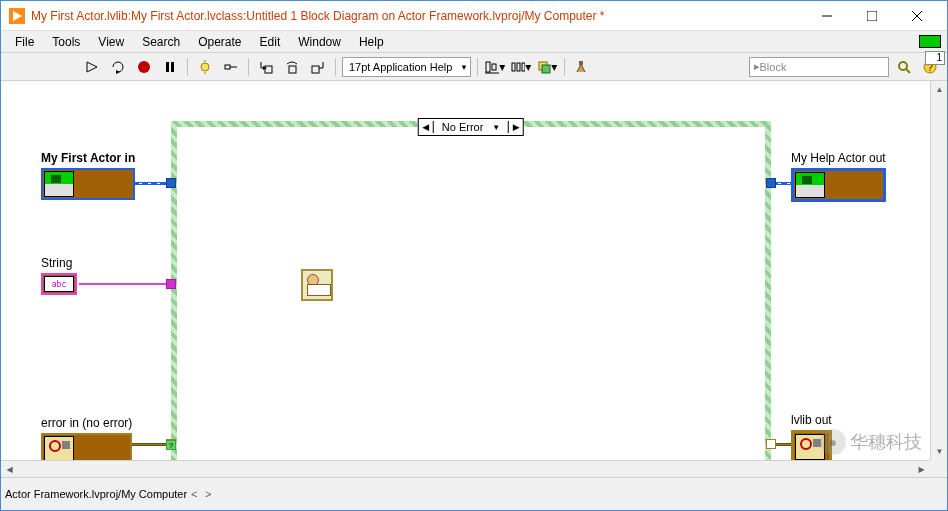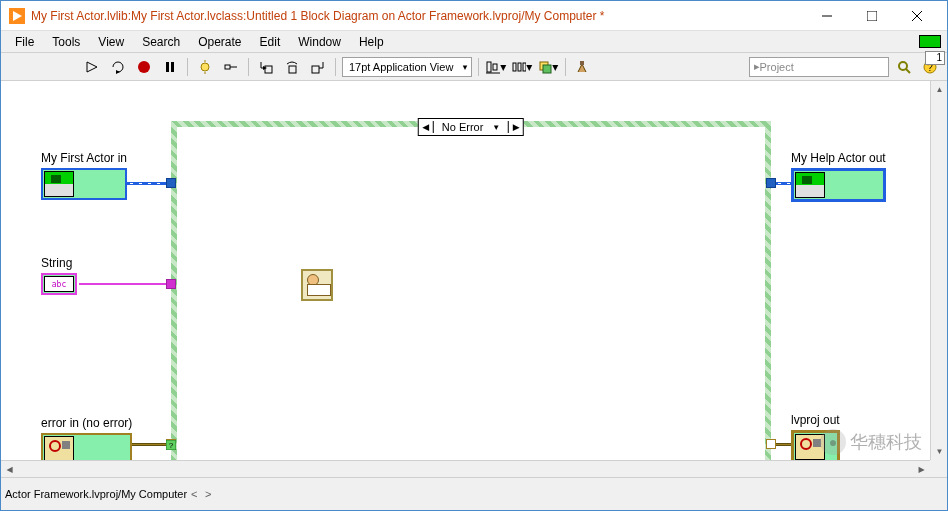--- a/index.html
+++ b/index.html
@@ -29,21 +29,21 @@
 .case-inner { position: absolute; left: 6px; top: 6px; right: 6px; bottom: 6px; background: #fff; }
 .case-selector { position: absolute; left: 50%; top: -3px; transform: translateX(-50%); background: #fff; border: 1px solid #000; height: 18px; display: flex; align-items: center; font-size: 11px; z-index: 5; }
 .case-arrow { width: 14px; text-align: center; cursor: pointer; font-size: 9px; }
 .case-label { padding: 0 8px; border-left: 1px solid #000; border-right: 1px solid #000; display:flex; align-items:center; gap:9px; }
 .tunnel { position: absolute; width: 10px; height: 10px; }
 .tunnel.blue { background: #2060c0; border: 1px solid #104090; }
 .tunnel.yellow { background: #c8a020; border: 1px solid #806010; }
 .tunnel.pink { background: #d030d0; border: 1px solid #a020a0; }
 .terminal { position: absolute; }
 .term-label { font-size: 12px; color: #000; margin-bottom: 3px; white-space: nowrap; }
-.term-box { border: 2px solid; padding: 1px; background: #86efac; }
+.term-box { border: 2px solid; padding: 1px; background: #a16207; }
 .actor-icon { width: 30px; height: 26px; background: linear-gradient(#00d000 0 50%, #e0e0e0 50% 100%); border: 1px solid #000; position: relative; }
 .actor-icon::after { content: ""; position: absolute; left: 6px; top: 3px; width: 10px; height: 8px; background: #006000; }
 .abc-icon { width: 30px; height: 16px; background: #fff; border: 1px solid #000; font-size: 8px; display:flex; align-items:center; justify-content:center; color:#c000c0; font-family: monospace; }
 .err-icon { width: 30px; height: 26px; background: #f0e0a0; border: 1px solid #000; position: relative; }
 .err-icon::before { content:""; position:absolute; left:4px; top:3px; width:8px; height:8px; border-radius:50%; border:2px solid #c00000; }
 .err-icon::after { content:""; position:absolute; left:17px; top:4px; width:8px; height:8px; background:#808080; }
 .wire { position: absolute; height: 2px; }
 .wire.blue { background: repeating-linear-gradient(90deg, #2060e0 0 6px, transparent 6px 9px); height: 3px; border-top:1px solid #2060e0; border-bottom:1px solid #2060e0; }
 .wire.pink { background: #e040e0; height: 2px; }
 .wire.yellow { background: #a08020; height: 3px; border-top:1px solid #605010; border-bottom:1px solid #605010; }
@@ -154,21 +154,21 @@
         </svg>
       </div>
     <div class="tool-btn">
         <svg width="14" height="14">
           <rect x="1" y="6" width="7" height="7" fill="none" stroke="#000"></rect>
           <path d="M8 8 L12 8 L12 2" fill="none" stroke="#000"></path>
         </svg>
       </div>
     <div class="tool-sep"></div>
     <div class="font-select">
-        <span>17pt Application View</span>
+        <span>17pt Application Help</span>
       </div>
     <div class="tool-sep"></div>
     <div class="tool-btn"><svg width="16" height="14">
           <rect x="1" y="2" width="4" height="10" fill="none" stroke="#000"></rect>
           <rect x="7" y="4" width="4" height="6" fill="none" stroke="#000"></rect>
           <line x1="0" y1="13" x2="14" y2="13" stroke="#000"></line>
         </svg>▾</div>
     <div class="tool-btn"><svg width="16" height="14">
           <rect x="1" y="3" width="3" height="8" fill="none" stroke="#000"></rect>
           <rect x="6" y="3" width="3" height="8" fill="none" stroke="#000"></rect>
@@ -178,21 +178,21 @@
           <rect x="2" y="2" width="8" height="8" fill="#ffe060" stroke="#806000"></rect>
           <rect x="5" y="5" width="8" height="8" fill="#60c060" stroke="#206020"></rect>
         </svg>▾</div>
     <div class="tool-sep"></div>
     <div class="tool-btn">
         <svg width="16" height="14">
           <path d="M3 12 L7 4 L11 12" fill="#d0a060" stroke="#604000"></path>
           <rect x="5" y="1" width="4" height="4" fill="#806040"></rect>
         </svg>
       </div>
-    <div class="search-box">▸ <span>Project</span></div>
+    <div class="search-box">▸ <span>Block</span></div>
     <div class="tool-btn">
         <svg width="14" height="14">
           <circle cx="6" cy="6" r="4" fill="none" stroke="#808000" stroke-width="2"></circle>
           <line x1="9" y1="9" x2="13" y2="13" stroke="#808000" stroke-width="2"></line>
         </svg>
       </div>
     <div class="tool-btn">
         <svg width="14" height="14">
           <circle cx="7" cy="7" r="6" fill="#ffd030" stroke="#a08000"></circle>
           <text x="7" y="11" text-anchor="middle" font-size="10" fill="#000">?</text>
@@ -223,21 +223,21 @@
       <div class="tunnel yellow" style="left:-5px; top:318px; background:#fff; border:1px solid #a08020;"></div>
       <div class="tunnel yellow" style="right:-5px; top:318px; background:#fff; border:1px solid #a08020;"></div>
       <div style="position:absolute; left:-5px; top:318px; width:10px; height:10px;"><svg width="10" height="10">
             <rect x="0" y="0" width="10" height="10" fill="#60d060" stroke="#208020"></rect>
             <text x="5" y="8" text-anchor="middle" font-size="8" fill="#000">?</text>
           </svg></div>
     </div>
 
     <div class="dialog-node" style="left:300px; top:188px;"></div>
 
-    <div class="terminal" style="left:40px; top:70px;">
+    <div class="terminal" style="left:40px; top:70px;font-weight:bold;">
       <div class="term-label">My First Actor in</div>
       <div class="term-box" style="border-color:#2060e0;">
           <div class="actor-icon"></div>
         </div>
     </div>
     <div class="terminal" style="left:790px; top:70px;">
       <div class="term-label">My Help Actor out</div>
       <div class="term-box" style="border-color:#2060e0; border-width:3px;">
           <div class="actor-icon"></div>
         </div>
@@ -248,21 +248,21 @@
           <div class="abc-icon">abc</div>
         </div>
     </div>
     <div class="terminal" style="left:40px; top:335px;">
       <div class="term-label">error in (no error)</div>
       <div class="term-box" style="border-color:#a08020;">
           <div class="err-icon"></div>
         </div>
     </div>
     <div class="terminal" style="left:790px; top:332px; text-align:right;">
-      <div class="term-label">lvproj out</div>
+      <div class="term-label">lvlib out</div>
       <div class="term-box" style="border-color:#a08020; border-width:3px;">
           <div class="err-icon"></div>
         </div>
     </div>
 
     <div class="scrollbar-v">
       <div class="scroll-arrow">▲</div>
       <div class="scroll-arrow" style="position:absolute;bottom:0;">▼</div>
     </div>
     <div class="scrollbar-h">

